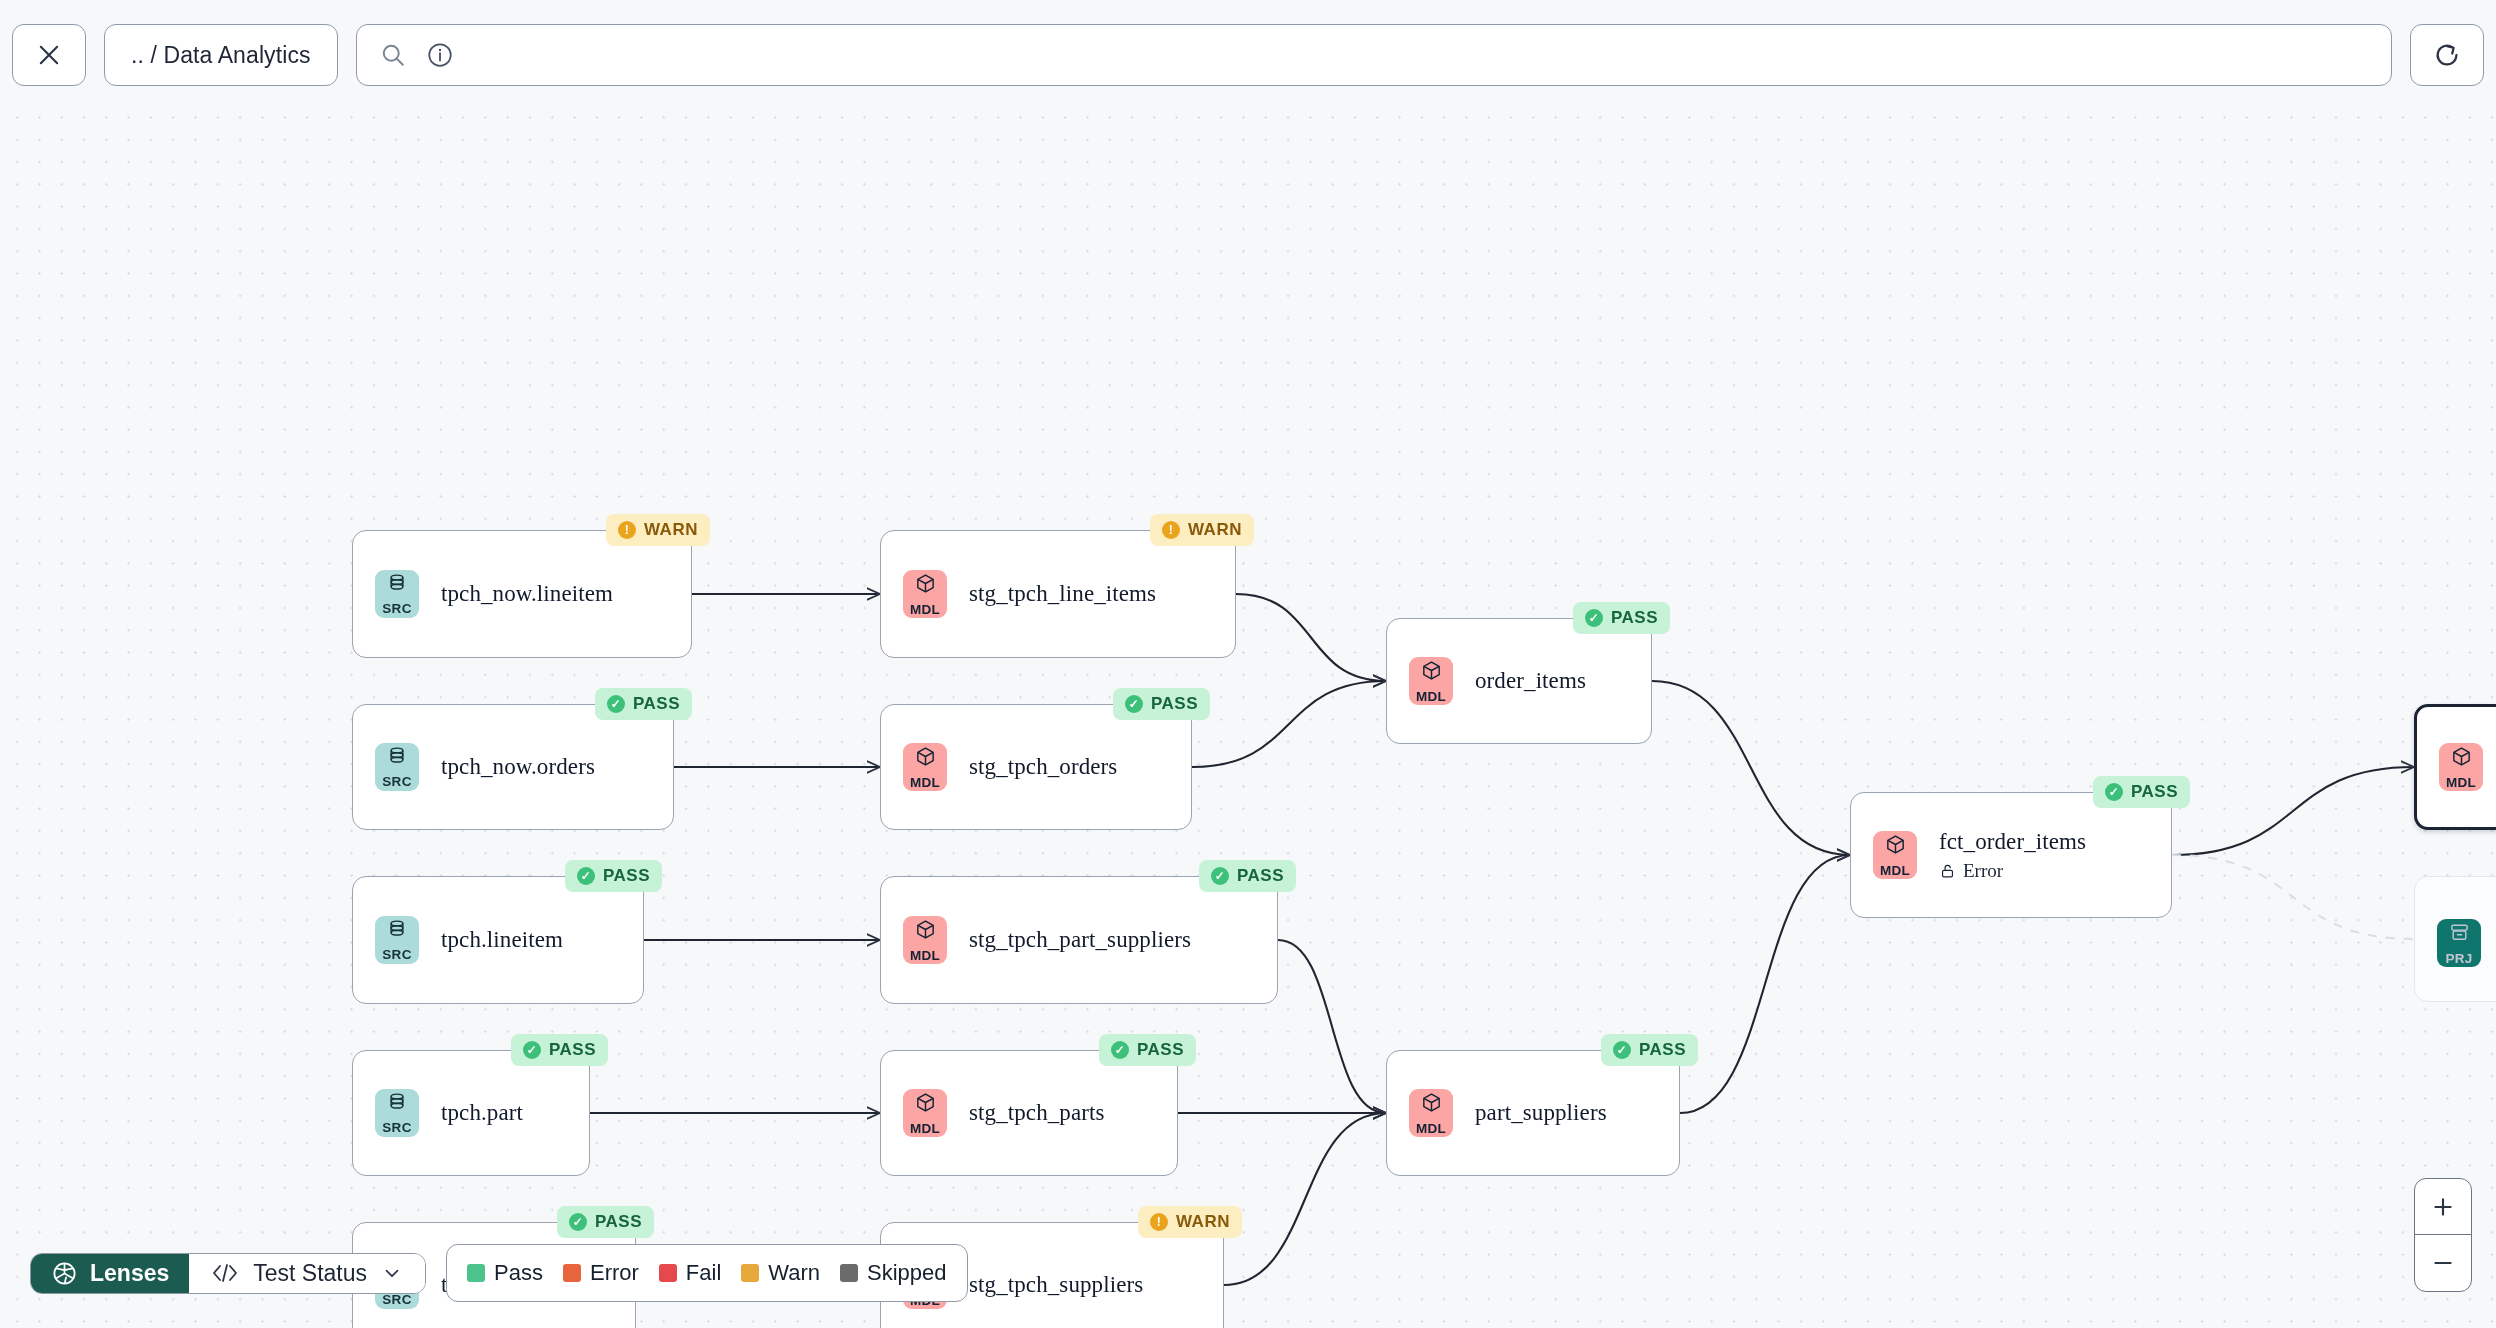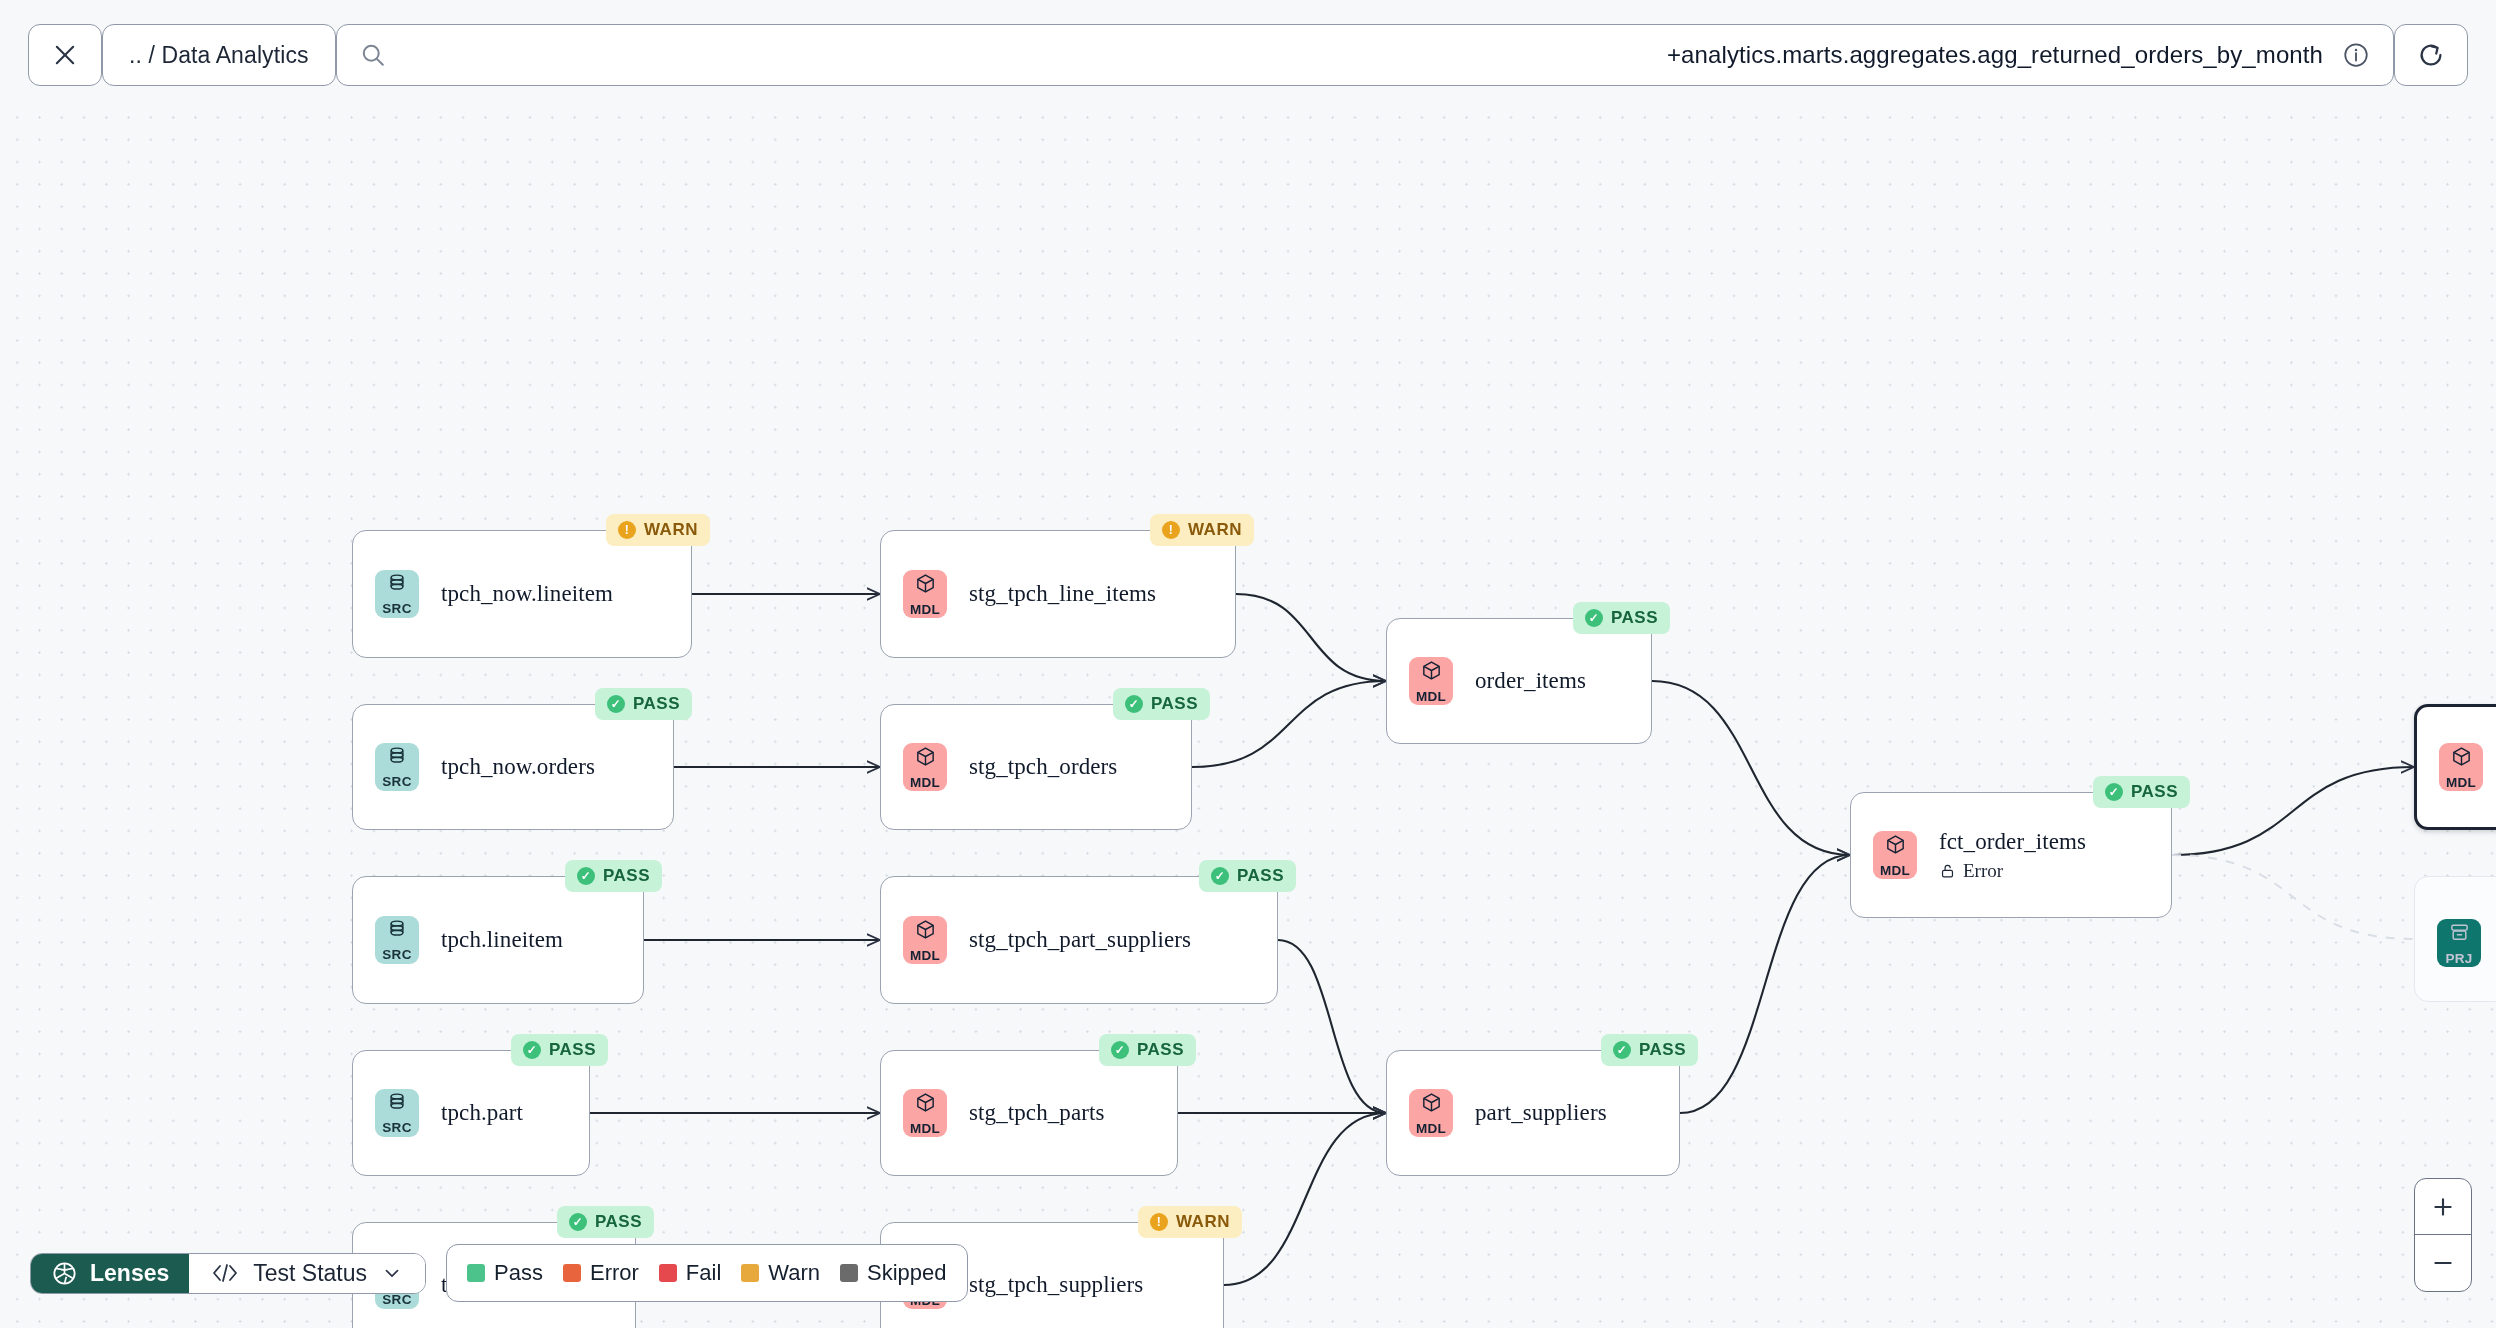--- a/index.html
+++ b/index.html
@@ -10,23 +10,23 @@
     background: #f6f8fa;
   }
   #app { position: relative; width: 2496px; height: 1328px; }
 
   
   #header {
     position: absolute; top: 0; left: 0;
     width: 2496px; height: 110px;
     background: #f6f8fa;
     display: flex; align-items: center;
-    padding: 0 28px;
+    padding: 0 12px;
+    gap: 18px;
     z-index: 40;
-    text-align: right;
   }
   .hdr-btn {
     background: #ffffff;
     border: 1.6px solid #8f99a8;
     border-radius: 12px;
     height: 62px;
     display: flex; align-items: center; justify-content: center;
     color: #2b3445;
     cursor: pointer;
   }
@@ -474,21 +474,20 @@
       </svg>
     </div>
 
     <div class="hdr-btn" id="breadcrumb-btn">.. / Data Analytics</div>
 
     <div id="search-bar">
       <svg class="ico" width="28" height="28" viewBox="0 0 24 24">
         <circle cx="10.5" cy="10.5" r="6.4" stroke="#7c8594" stroke-width="1.7" fill="none"></circle>
         <path d="M15.3 15.3 L20.4 20.4" stroke="#7c8594" stroke-width="1.7" stroke-linecap="round"></path>
       </svg>
-      <div id="search-input-text" title="Search lineage">+analytics.marts.aggregates.agg_returned_orders_by_month</div>
       <svg class="ico" width="30" height="30" viewBox="0 0 24 24">
         <circle cx="12" cy="12" r="8.6" stroke="#4b5565" stroke-width="1.4" fill="none"></circle>
         <circle cx="12" cy="7.9" r="1" fill="#4b5565"></circle>
         <path d="M12 10.6 L12 16.4" stroke="#4b5565" stroke-width="1.5" stroke-linecap="round"></path>
       </svg>
     </div>
 
     <div class="hdr-btn" id="refresh-btn">
       <svg class="ico" width="30" height="30" viewBox="0 0 24 24">
         <path d="M19.5 12 A7.5 7.5 0 1 1 16.3 5.9" stroke="#2b3445" stroke-width="1.8" fill="none" stroke-linecap="round"></path>

